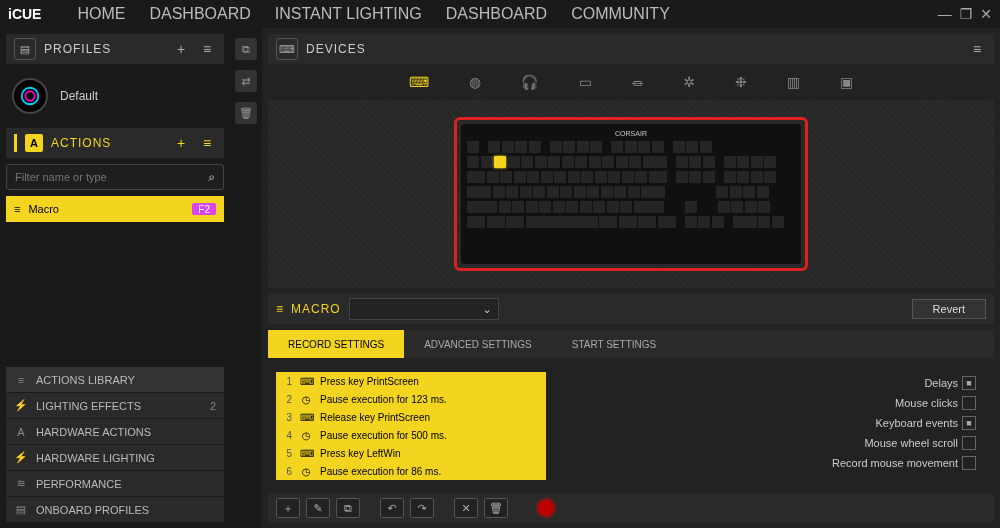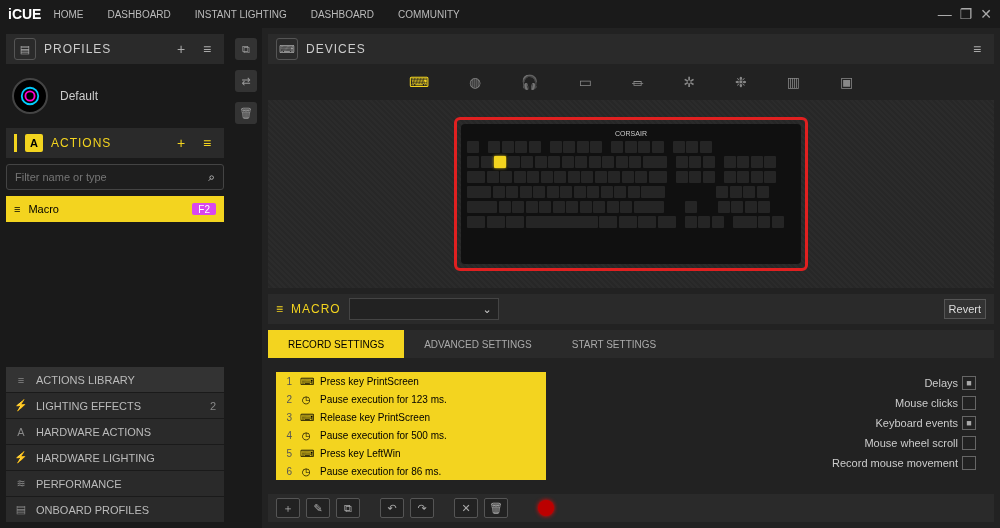--- a/index.html
+++ b/index.html
@@ -1,20 +1,20 @@
 <!DOCTYPE html>
 <html><head>
 <meta charset="utf-8">
 <style>
 * { margin:0; padding:0; box-sizing:border-box; font-family:Arial,Helvetica,sans-serif; }
 body { background:#1a1a1a; color:#ccc; width:1000px; height:528px; overflow:hidden; font-size:12px; }
 .titlebar { height:28px; background:#1a1a1a; display:flex; align-items:center; padding:0 8px; }
-.logo { font-weight:bold; color:#fff; font-size:14px; margin-right:12px; }
+.logo { font-weight:bold; color:#fff; font-size:14px; margin-right:36px; }
 .nav { display:flex; gap:24px; flex:1; }
-.nav-item { color:#bbb; font-size:10px; cursor:pointer; }
+.nav-item { color:#bbb; font-size:16px; cursor:pointer; }
 .win-ctrl { display:flex; gap:8px; }
 .win-btn { color:#aaa; font-size:14px; cursor:pointer; }
 .main { display:flex; height:calc(100% - 28px); }
 .left { width:230px; background:#1a1a1a; padding:6px; display:flex; flex-direction:column; gap:6px; }
 .left-strip { width:32px; background:#1a1a1a; display:flex; flex-direction:column; align-items:center; padding-top:10px; gap:10px; }
 .strip-btn { width:22px; height:22px; background:#333; border-radius:3px; display:flex; align-items:center; justify-content:center; color:#999; font-size:11px; cursor:pointer; }
 .right { flex:1; background:#222; padding:6px; display:flex; flex-direction:column; gap:6px; overflow:hidden; }
 .panel-head { height:30px; background:#2a2a2a; display:flex; align-items:center; padding:0 8px; gap:8px; }
 .panel-head.yellow { color:#f3d41f; }
 .panel-head .title { flex:1; font-size:12px; letter-spacing:1px; }
@@ -40,21 +40,21 @@
 .kb-body { width:340px; height:140px; background:#101010; border-radius:4px; position:relative; padding:6px; display:flex; flex-direction:column; gap:3px; }
 .kb-brand { text-align:center; color:#ccc; font-size:7px; height:8px; }
 .kb-row { display:flex; gap:1.5px; }
 .key { background:#252525; border-radius:1px; height:12px; }
 .kw1 { width:12px; } .kw15 { width:18px; } .kw2 { width:24px; } .kw25 { width:30px; } .kw6 { width:72px; }
 .gap { width:6px; }
 .key.lit { background:#f3d41f; box-shadow:0 0 3px #f3d41f; }
 .macro-head { height:30px; background:#2a2a2a; display:flex; align-items:center; padding:0 8px; gap:8px; }
 .macro-head .title { color:#f3d41f; letter-spacing:1px; }
 .macro-head select, .dd { background:#222; border:1px solid #444; color:#ccc; height:22px; min-width:150px; font-size:11px; padding:0 6px; }
-.revert-btn { margin-left:auto; background:#333; border:1px solid #555; color:#ddd; font-size:11px; padding:3px 4px; cursor:pointer; }
+.revert-btn { margin-left:auto; background:#333; border:1px solid #555; color:#ddd; font-size:11px; padding:3px 20px; cursor:pointer; }
 .tabs { height:28px; background:#2a2a2a; display:flex; align-items:stretch; }
 .tab { padding:0 20px; display:flex; align-items:center; font-size:10px; color:#aaa; cursor:pointer; }
 .tab.active { background:#f3d41f; color:#000; }
 .editor { flex:1; display:flex; gap:20px; padding:8px; overflow:hidden; min-height:0; }
 .rec-list { width:270px; background:#f3d41f; color:#000; overflow:auto; font-size:10px; }
 .rec-row { display:flex; align-items:center; height:18px; padding:0 6px; gap:8px; }
 .rec-row .n { width:10px; text-align:right; color:#555; }
 .rec-row .ic { width:12px; text-align:center; }
 .opts { flex:1; display:flex; flex-direction:column; gap:6px; padding-top:4px; }
 .opt { display:flex; align-items:center; justify-content:flex-end; gap:4px; font-size:11px; color:#ccc; padding-right:10px; }

